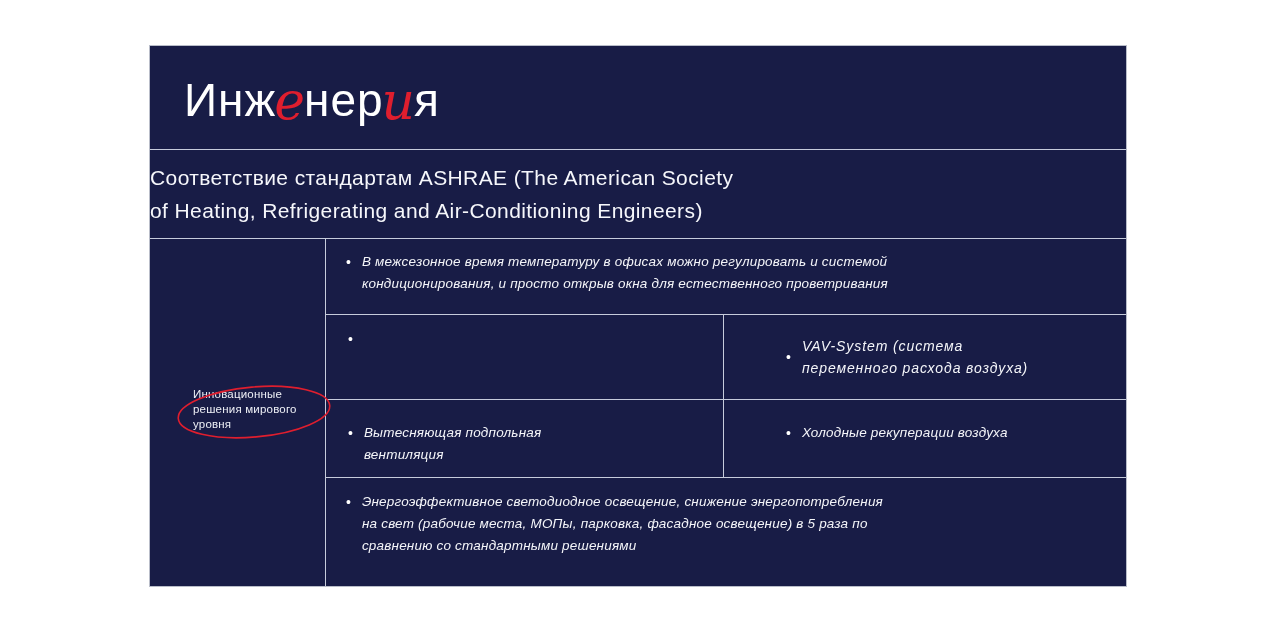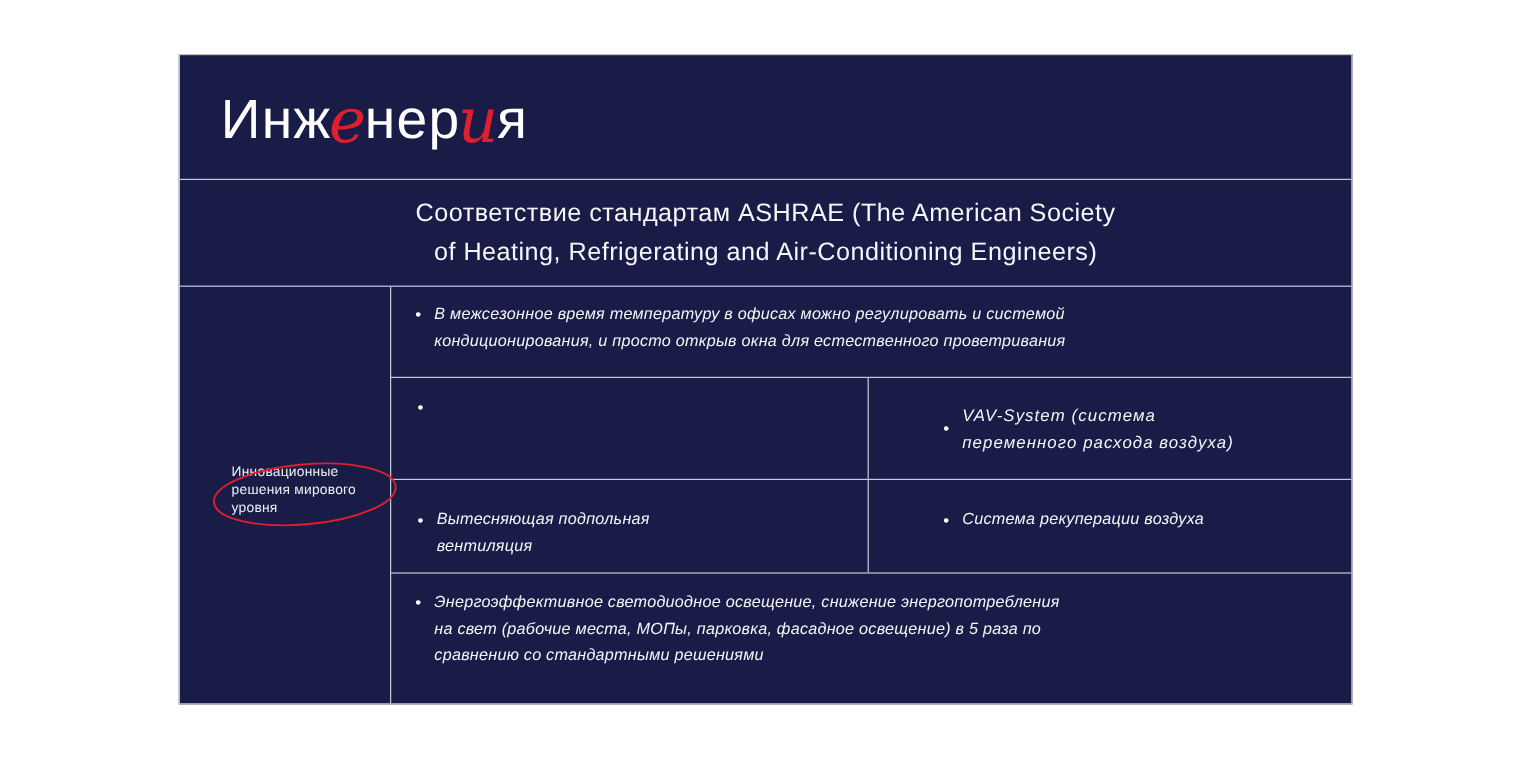--- a/index.html
+++ b/index.html
@@ -3,21 +3,21 @@
 <meta charset="utf-8">
 <style>
   html, body { margin: 0; padding: 0; }
   body {
     width: 1280px; height: 639px;
     background: #ffffff;
     font-family: "Liberation Sans", sans-serif;
     overflow: hidden;
     position: relative;
   }
-  .canvas { position: relative; width: 1280px; height: 639px; background: #ffffff; }
+  .canvas { position: relative; width: 1280px; height: 639px; background: #ffffff; border-radius: 32px; }
 
   .slide {
     position: absolute;
     left: 149px; top: 45px;
     width: 978px; height: 542px;
     background: #181c46;
     border: 1px solid #b9bdc9;
     box-sizing: border-box;
     color: #f4f5f9;
     display: flex;
@@ -48,21 +48,21 @@
 
   
   .header-band {
     height: 89px;
     flex: 0 0 89px;
     border-bottom: 1px solid #c6cbdb;
     box-sizing: border-box;
     display: flex;
     flex-direction: column;
     justify-content: center;
-    align-items: center;
+    align-items: flex-start;
     text-align: center;
   }
   .header-band .hline {
     font-size: 21px;
     letter-spacing: 0.4px;
     line-height: 33px;
     color: #f6f7fb;
   }
 
   
@@ -177,21 +177,21 @@
         </div>
 
         <div class="row row-3">
           <div class="cell cell-split-left pad-r3l bullet-item">
             <span class="bullet">•</span>
             <span class="btext">Вытесняющая подпольная
 вентиляция</span>
           </div>
           <div class="cell cell-split-right pad-r3r bullet-item">
             <span class="bullet">•</span>
-            <span class="btext">Система рекуперации воздуха</span>
+            <span class="btext">Холодные рекуперации воздуха</span>
           </div>
         </div>
 
         <div class="row row-4">
           <div class="cell pad-r4 bullet-item">
             <span class="bullet">•</span>
             <span class="btext">Энергоэффективное светодиодное освещение, снижение энергопотребления
 на свет (рабочие места, МОПы, парковка, фасадное освещение) в 5 раза по
 сравнению со стандартными решениями</span>
           </div>

